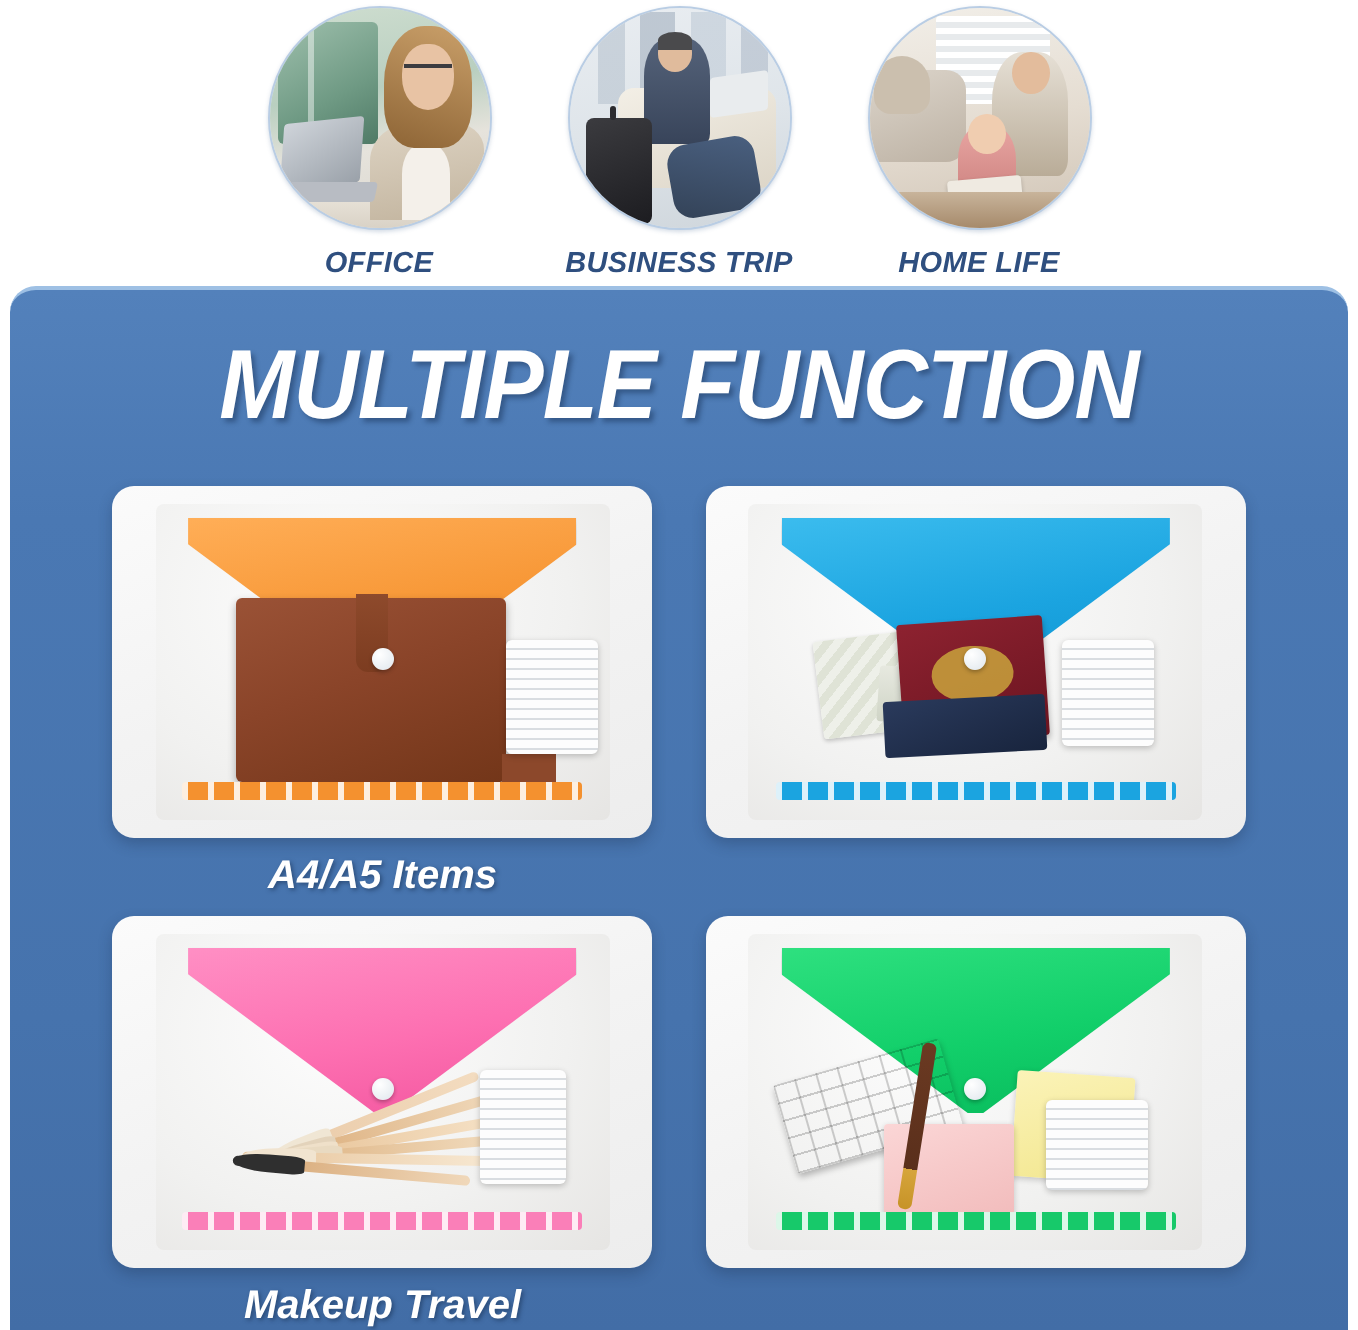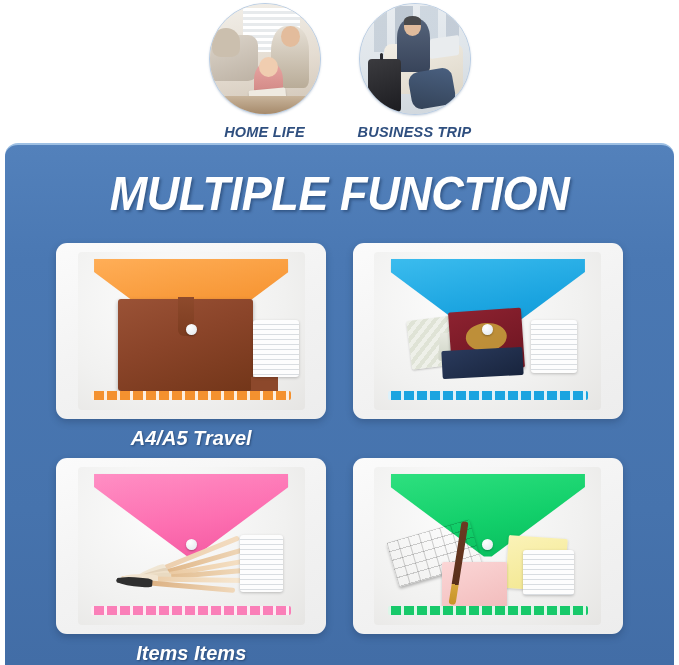--- a/index.html
+++ b/index.html
@@ -438,74 +438,91 @@
     font-style: italic;
     text-shadow: 1px 1px 2px rgba(18,40,72,.5);
     white-space: nowrap;
   }
 </style>
 </head>
 <body>
 
 <div class="lifestyle-strip">
 
-
+  <div class="lifestyle-item">
+    <div class="circle-photo">
+      <div class="scene sc-office">
+        <div class="win"></div>
+          <div class="plant"></div>
+          <div class="desk"></div>
+        <div class="body"></div>
+          <div class="shirt"></div>
+        <div class="hair"></div>
+          <div class="face"></div>
+          <div class="glasses"></div>
+        <div class="laptop-screen"></div>
+          <div class="laptop-base"></div>
+      </div>
+    </div>
+    <div class="lifestyle-label">OFFICE</div>
+  </div>
+
+
+  <div class="lifestyle-item">
+    <div class="circle-photo">
+      <div class="scene sc-biz">
+        <div class="city"></div>
+          <div class="chair"></div>
+        <div class="man"></div>
+          <div class="manhead"></div>
+          <div class="manhair"></div>
+        <div class="legs"></div>
+          <div class="laptop"></div>
+          <div class="luggage"></div>
+      </div>
+    </div>
+    <div class="lifestyle-label">BUSINESS TRIP</div>
+  </div>
 
   <div class="lifestyle-item">
     <div class="circle-photo">
       <div class="scene sc-home">
         <div class="window"></div>
           <div class="sofa"></div>
           <div class="mom"></div>
         <div class="dad"></div>
           <div class="dadhead"></div>
         <div class="kid"></div>
           <div class="kidhead"></div>
         <div class="book"></div>
           <div class="floor"></div>
       </div>
     </div>
     <div class="lifestyle-label">HOME LIFE</div>
   </div>
 
-  <div class="lifestyle-item">
-    <div class="circle-photo">
-      <div class="scene sc-biz">
-        <div class="city"></div>
-          <div class="chair"></div>
-        <div class="man"></div>
-          <div class="manhead"></div>
-          <div class="manhair"></div>
-        <div class="legs"></div>
-          <div class="laptop"></div>
-          <div class="luggage"></div>
-      </div>
-    </div>
-    <div class="lifestyle-label">BUSINESS TRIP</div>
-  </div>
-
 </div>
 
 <div class="blue-panel">
 
   <div class="panel-title">MULTIPLE FUNCTION</div>
 
   <div class="grid">
 
     <div class="cell">
       <div class="card">
         <div class="surface"></div>
         <div class="leather"></div>
         <div class="strap"></div>
         <div class="note note-1"></div>
         <div class="flap orange"></div>
         <div class="snap"></div>
         <div class="ruler orange"></div>
       </div>
-      <div class="card-label">A4/A5 Travel</div>
+      <div class="card-label">A4/A5 Items</div>
     </div>
 
     <div class="cell">
       <div class="card">
         <div class="surface"></div>
         <div class="money"></div>
         <div class="money2"></div>
         <div class="passport-red"></div>
         <div class="passport-navy"></div>
         <div class="note note-2"></div>
@@ -536,21 +553,21 @@
           </div>
         <div class="brush" style="left:22%;top:74%;width:44%;background:linear-gradient(90deg,#3a3a3a 0 16%,#d8aa79 16%,#f0d8ba);transform:rotate(5deg);">
           <span class="tip" style="background:#2f2f2f;"></span>
           </div>
 
         <div class="note note-3"></div>
         <div class="flap pink"></div>
         <div class="snap"></div>
         <div class="ruler pink"></div>
       </div>
-      <div class="card-label">Items Items</div>
+      <div class="card-label">Makeup Travel</div>
     </div>
 
     <div class="cell">
       <div class="card">
         <div class="surface"></div>
         <div class="choco"></div>
         <div class="sticky-yellow"></div>
         <div class="sticky-pink"></div>
         <div class="pen"></div>
         <div class="note note-4"></div>

